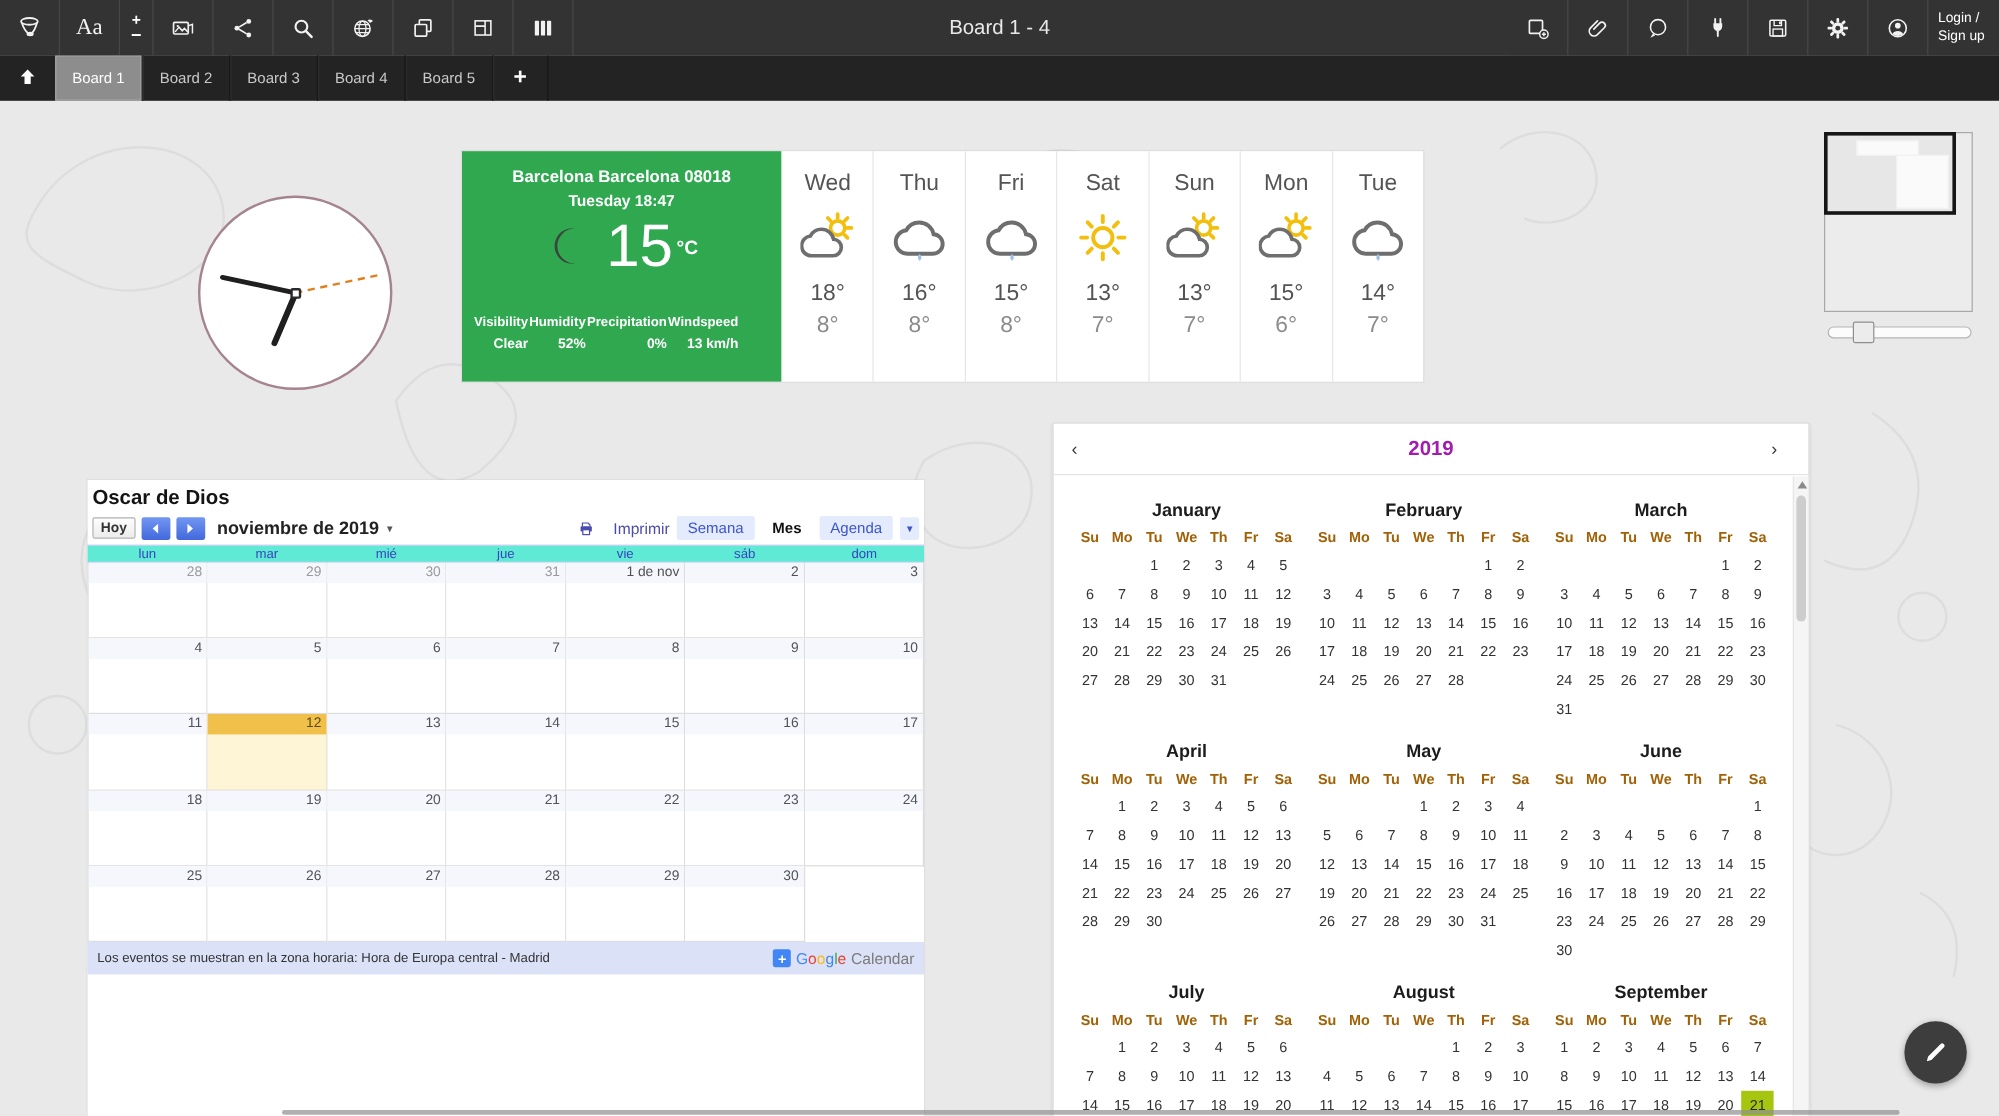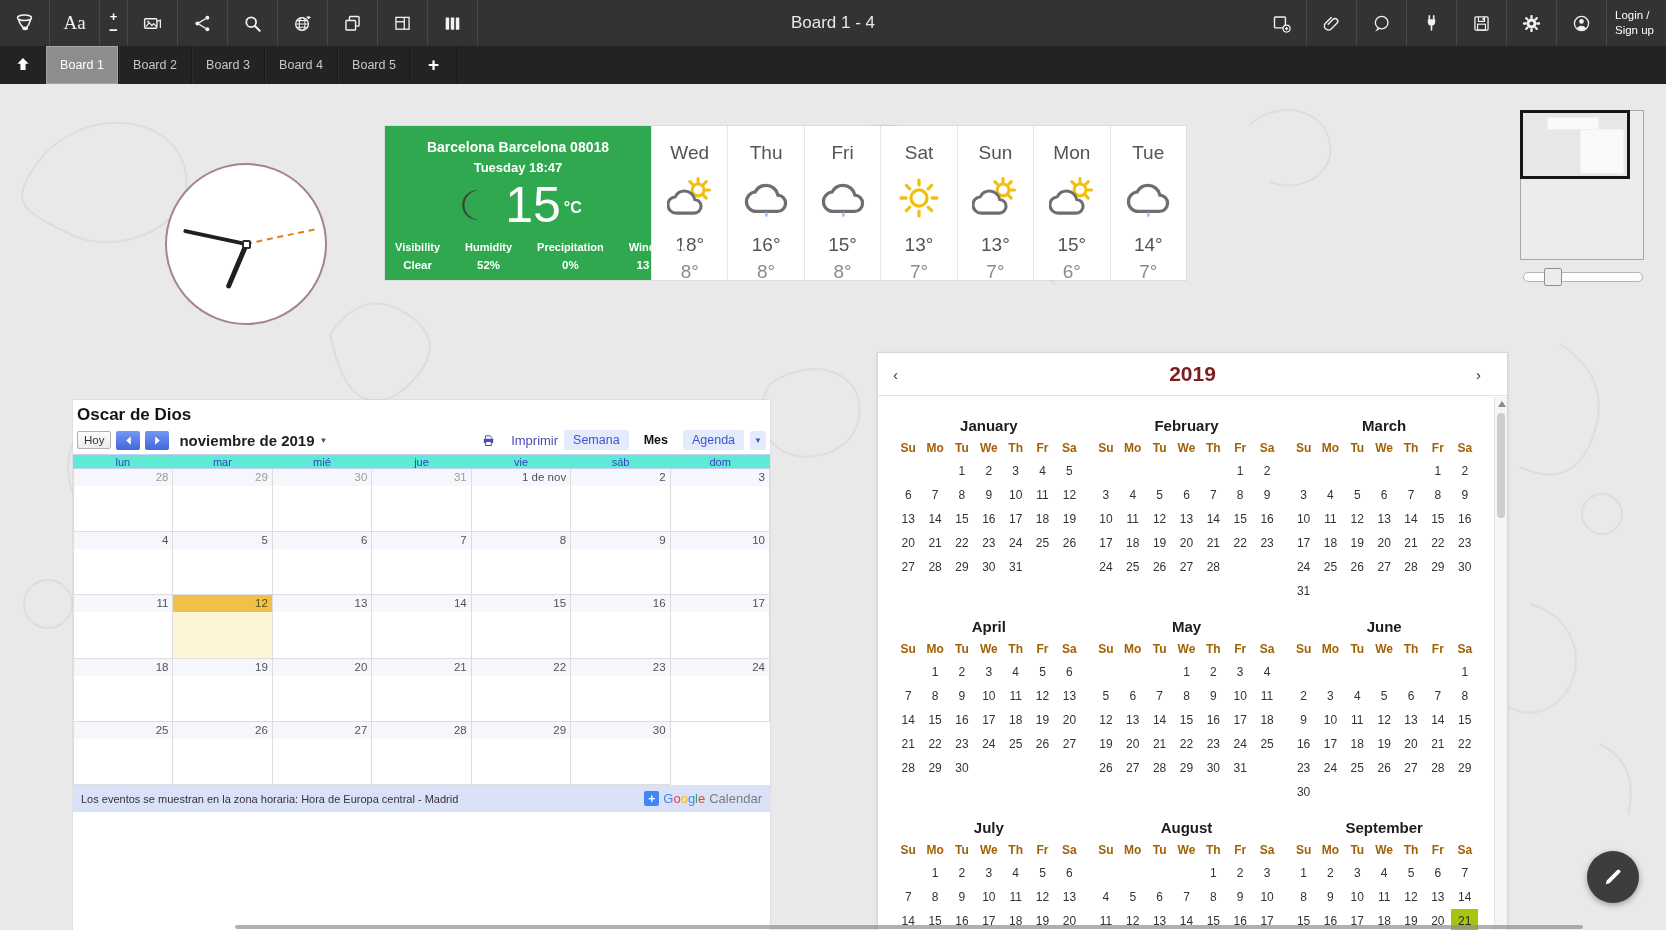--- a/index.html
+++ b/index.html
@@ -37,43 +37,43 @@
 
 
 .clock{position:absolute;left:165px;top:79px;width:162px;height:162px;border-radius:50%;background:#fff;border:2px solid #a5838f;}
 .hand{position:absolute;left:50%;bottom:50%;transform-origin:50% 100%;background:#1f1f1f;border-radius:3px;}
 .hand.hour{width:5px;height:48px;margin-left:-2.5px;}
 .hand.minute{width:4px;height:64px;margin-left:-2px;}
 .hand.second{width:0;height:70px;background:none;border-left:2px dashed #e0801d;margin-left:-1px;border-radius:0;}
 .pivot{position:absolute;left:50%;top:50%;width:9px;height:9px;margin:-4.5px 0 0 -4.5px;background:#fff;border:2px solid #2a2a2a;border-radius:2px;}
 
 
-.weather{position:absolute;left:385px;top:42px;width:801px;height:154px;display:flex;box-shadow:0 0 0 1px rgba(0,0,0,0.05);}
+.weather{position:absolute;left:385px;top:42px;width:801px;height:192px;display:flex;box-shadow:0 0 0 1px rgba(0,0,0,0.05);}
 .w-card{width:266px;flex:none;background:#2fa84f;color:#fff;text-align:center;padding-top:13px;position:relative;}
 .w-loc{font-size:14px;font-weight:700;}
 .w-dt{font-size:13px;font-weight:600;margin-top:5px;}
 .w-now{display:flex;align-items:center;justify-content:center;margin-top:5px;}
 .w-moon{width:38px;height:38px;margin-right:13px;}
 .w-temp{font-size:50px;line-height:1;}
 .w-unit{font-size:16px;font-weight:600;margin-left:3px;margin-top:6px;}
-.w-stats{position:absolute;bottom:9px;left:0;right:0;display:flex;gap:25px;padding:0 10px;text-align:center;}
+.w-stats{position:absolute;bottom:25px;left:0;right:0;display:flex;gap:1px;padding:0 10px;text-align:right;}
 .w-stat-label{font-size:11px;font-weight:600;}
 .w-stat-value{font-size:11.5px;font-weight:700;margin-top:6px;}
 .w-strip{flex:1;display:flex;background:#fff;}
 .w-col{flex:1;border-left:1px solid #e6e6e6;display:flex;flex-direction:column;align-items:center;padding-top:16px;}
 .w-day{font-size:19px;color:#545454;}
 .w-icon{width:46px;height:46px;margin-top:11px;}
 .w-high{font-size:19px;color:#545454;margin-top:13px;}
 .w-low{font-size:19px;color:#8b8b8b;margin-top:5px;}
 
 
 .gcal{position:absolute;left:73px;top:316px;width:697px;height:532px;background:#fff;box-shadow:0 0 0 1px rgba(0,0,0,0.04);}
 .gcal-title{font-size:17px;font-weight:700;color:#141414;padding:5px 0 2px 4px;height:26px;}
 .gcal-toolbar{display:flex;align-items:center;height:28px;padding:0 4px;}
-.hoy{border:1px solid #b0b0b0;background:linear-gradient(#fdfdfd,#ececec);border-radius:2px;font-size:11.5px;padding:2px 6px;color:#333;cursor:pointer;}
+.hoy{border:1px solid #b0b0b0;background:linear-gradient(#fdfdfd,#ececec);border-radius:2px;font-size:11.5px;padding:2px 6px;color:#333;cursor:pointer;font-weight:bold;}
 .gnav{width:24px;height:19px;border-radius:2px;background:linear-gradient(#7297f2,#4268dc);display:flex;align-items:center;justify-content:center;margin-left:5px;cursor:pointer;}
 .gnav svg{width:11px;height:11px;}
 .gmonth{font-size:15px;font-weight:700;color:#222;margin-left:10px;}
 .gdd{font-size:8px;color:#555;margin-left:5px;cursor:pointer;}
 .gright{margin-left:auto;display:flex;align-items:center;gap:6px;}
 .imprimir{display:flex;align-items:center;gap:15px;color:#4a4ab0;font-size:13px;cursor:pointer;}
 .imprimir svg{width:15px;height:15px;}
 .vtab{padding:3px 9px;border-radius:2px;font-size:12.5px;cursor:pointer;}
 .vtab.inactive{background:#e4ebfc;color:#3d55cc;}
 .vtab.active{background:#fff;color:#111;font-weight:700;}
@@ -88,21 +88,21 @@
 .gcal-cell.hl .band{background:#f0c04a;color:#5c4a15;}
 .gcal-footer{height:27px;background:#dbe2f8;display:flex;align-items:center;padding:0 8px;font-size:11px;color:#333;}
 .gfoot-right{margin-left:auto;display:flex;align-items:center;gap:4px;}
 .gplus{width:15px;height:15px;background:#4285f4;color:#fff;border-radius:2px;display:flex;align-items:center;justify-content:center;font-size:12px;font-weight:700;cursor:pointer;}
 .glogo{font-size:13px;font-weight:500;letter-spacing:0;}
 .gcaltxt{font-size:13px;color:#7b7b7b;}
 
 
 .ycal{position:absolute;left:877px;top:268px;width:631px;height:600px;background:#fff;border:1px solid #d6d6d6;box-shadow:0 1px 3px rgba(0,0,0,0.10);}
 .ycal-header{height:43px;border-bottom:1px solid #e4e4e4;display:flex;align-items:center;position:relative;}
-.ycal-year{flex:1;text-align:center;font-size:21px;font-weight:600;color:#7f1d1d;}
+.ycal-year{flex:1;text-align:center;font-size:17px;font-weight:600;color:#a21caf;}
 .ycal-prev{position:absolute;left:15px;font-size:15px;color:#333;cursor:pointer;}
 .ycal-next{position:absolute;right:26px;font-size:15px;color:#333;cursor:pointer;}
 #ycal-months{display:grid;grid-template-columns:repeat(3,1fr);padding:6px 24px 0 12px;}
 .ym{width:188px;margin:0 auto;text-align:center;}
 .ym-name{font-size:15px;font-weight:700;color:#1c1c1c;margin:15px 0 7px;}
 .ym-dow{display:grid;grid-template-columns:repeat(7,1fr);font-size:12px;font-weight:700;color:#a16207;margin-bottom:4px;text-align:center;}
 .ym-week{display:grid;grid-template-columns:repeat(7,1fr);height:24px;}
 .ym-cell{display:flex;align-items:center;justify-content:center;font-size:12px;color:#333;cursor:default;}
 .ycal-scroll{position:absolute;top:44px;right:0;bottom:0;width:13px;background:#f5f5f5;border-left:1px solid #e6e6e6;}
 .ycal-up{position:absolute;top:4px;left:3px;width:0;height:0;border-left:4px solid transparent;border-right:4px solid transparent;border-bottom:6px solid #8a8a8a;}

